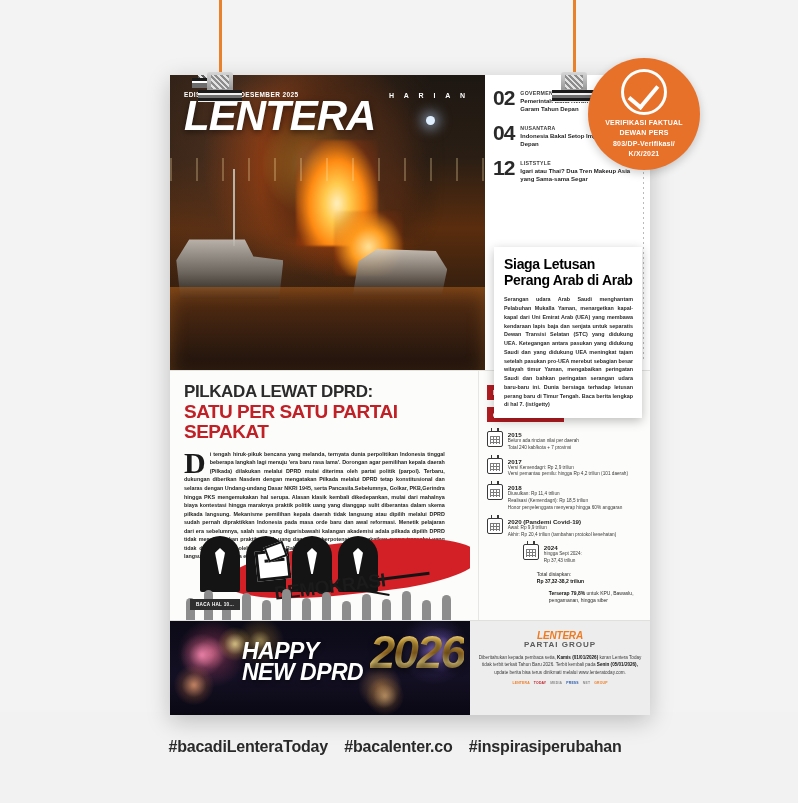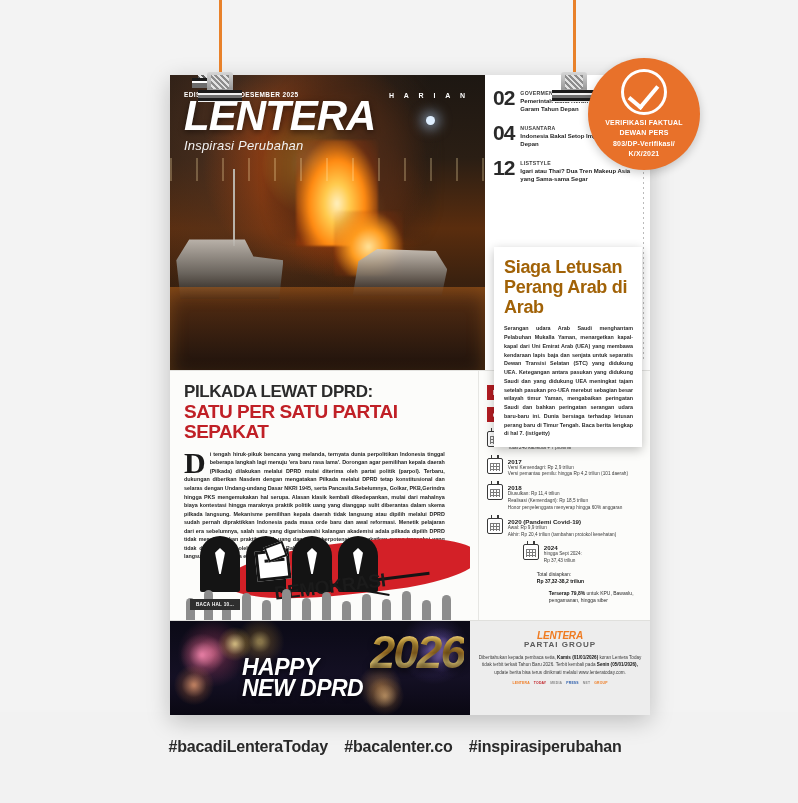--- a/index.html
+++ b/index.html
@@ -74,21 +74,21 @@
   .idx-num { font-size:21px; font-weight:700; color:#2a2a2a; line-height:.9; letter-spacing:-1px; }
   .idx-body { padding-top:1px; }
   .idx-kicker { font-size:5.2px; font-weight:700; color:#3a3a3a; letter-spacing:.3px; }
   .idx-title { font-size:6px; font-weight:700; color:#1e1e1e; line-height:1.35; margin-top:1px; }
   .idx-rule { position:absolute; right:6px; top:12px; bottom:10px; width:1px;
     background:repeating-linear-gradient(180deg,#bbb 0 2px,transparent 2px 5px); }
 
   
   .artcard { position:absolute; right:8px; top:172px; width:148px; background:#fff;
     padding:10px 9px 9px 10px; box-shadow:0 3px 10px rgba(0,0,0,.25); z-index:5; }
-  .art-h { font-size:18px; font-weight:700; color:#a16207; line-height:1.12; letter-spacing:-.3px; }
+  .art-h { font-size:14px; font-weight:700; color:#000000; line-height:1.12; letter-spacing:-.3px; }
   .art-h .l2 { display:block; }
   .art-body { margin-top:7px; font-size:5.4px; line-height:1.62; color:#2c2c2c; text-align:justify;
     font-weight:600; }
 
   
   .lower { display:flex; height:250px; border-top:1px solid #e3e3e0;gap:21px; }
   .lead { width:300px; padding:12px 12px 0 14px; position:relative; }
   .kicker1 { font-size:17px; font-weight:700; color:#2b2b2b; letter-spacing:-.4px; line-height:1; }
   .kicker2 { font-size:19px; font-weight:700; color:#c02026; letter-spacing:-.5px; line-height:1.05; margin-top:2px; }
   .bodytext { margin-top:8px; font-size:5.4px; line-height:1.58; color:#1f1f1f; text-align:justify;
@@ -139,21 +139,21 @@
 
   
   .bottomstrip { display:flex; height:95px; border-top:1px solid #e0e0dd; }
   .nyad { position:relative; width:300px; background:
       radial-gradient(circle at 14% 34%, rgba(255,120,160,.55) 0 1%, rgba(255,90,140,.2) 6%, rgba(0,0,0,0) 13%),
       radial-gradient(circle at 30% 22%, rgba(255,220,120,.5) 0 1%, rgba(240,180,60,.18) 5%, rgba(0,0,0,0) 11%),
       radial-gradient(circle at 88% 30%, rgba(170,140,255,.45) 0 1%, rgba(140,110,240,.16) 6%, rgba(0,0,0,0) 13%),
       radial-gradient(circle at 70% 70%, rgba(255,180,90,.35) 0 1%, rgba(0,0,0,0) 10%),
       linear-gradient(180deg,#0b0a16,#141024 60%,#0a0813); overflow:hidden; }
   .fw { position:absolute; border-radius:50%; }
-  .ny-txt { position:absolute; left:72px; top:20px;margin-top:16px; }
+  .ny-txt { position:absolute; left:72px; top:20px; }
   .ny1 { font-size:23px; font-weight:700; color:#fff; font-style:italic; letter-spacing:-.5px; line-height:.92;
     text-shadow:0 2px 5px rgba(0,0,0,.6); }
   .ny2 { font-size:23px; font-weight:700; color:#fff; font-style:italic; letter-spacing:-.5px; line-height:.95;
     text-shadow:0 2px 5px rgba(0,0,0,.6); }
   .year { position:absolute; right:6px; top:8px; font-size:46px; font-weight:700; font-style:italic;
     letter-spacing:-2px; line-height:1;
     background: linear-gradient(180deg,#ffe9a8 4%,#f0c24e 26%,#b8822a 52%,#f5d97e 72%,#9a6a20 100%);
     -webkit-background-clip:text; background-clip:text; color:transparent;
     text-shadow: 0 3px 6px rgba(0,0,0,.55); }
   .mgbox { width:180px; background:#ededed; padding:9px 8px; text-align:center; }
@@ -210,21 +210,20 @@
           <div class="ship2"></div>
         <div class="water"></div>
 
         <div class="masthead">
           <div class="press-emblem">
             <div class="pe-top"></div>
               <div class="pe-bar"></div>
           </div>
           <div class="edition">EDISI RABU, 31 DESEMBER 2025</div>
           <div class="logo">LENTERA</div>
-          <div class="tagline">Inspirasi Perubahan</div>
         </div>
         <div class="harian">H A R I A N</div>
       </div>
 
       <div class="index">
         <div class="idx-rule"></div>
 
         <div class="idx-item">
           <div class="idx-num">02</div>
           <div class="idx-body">

